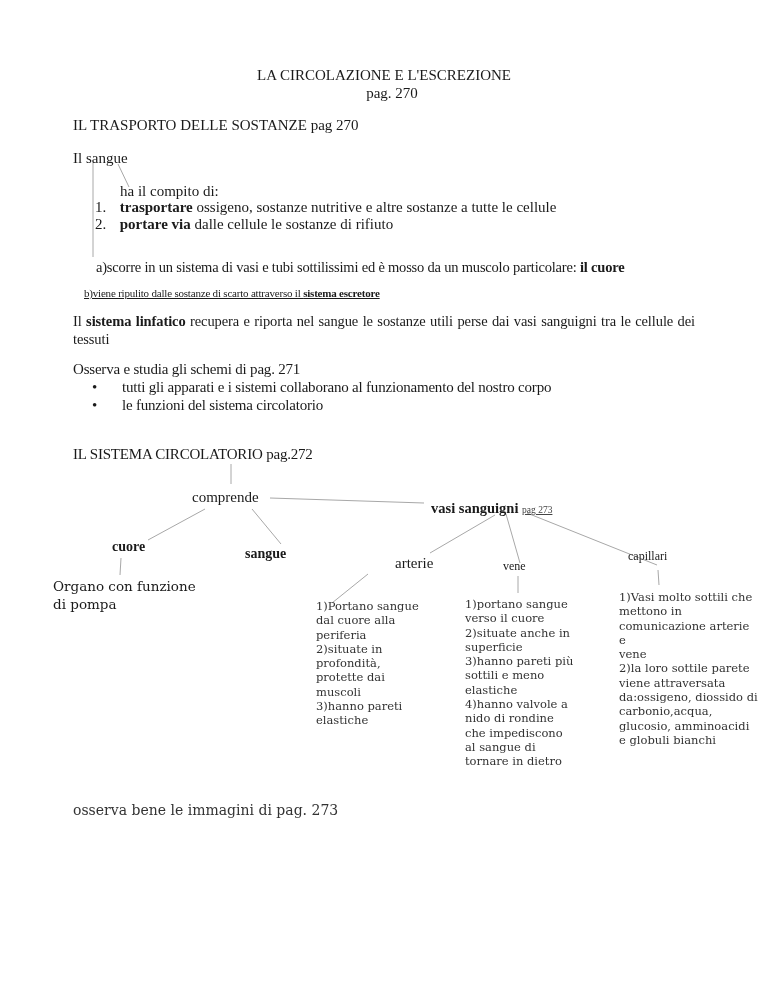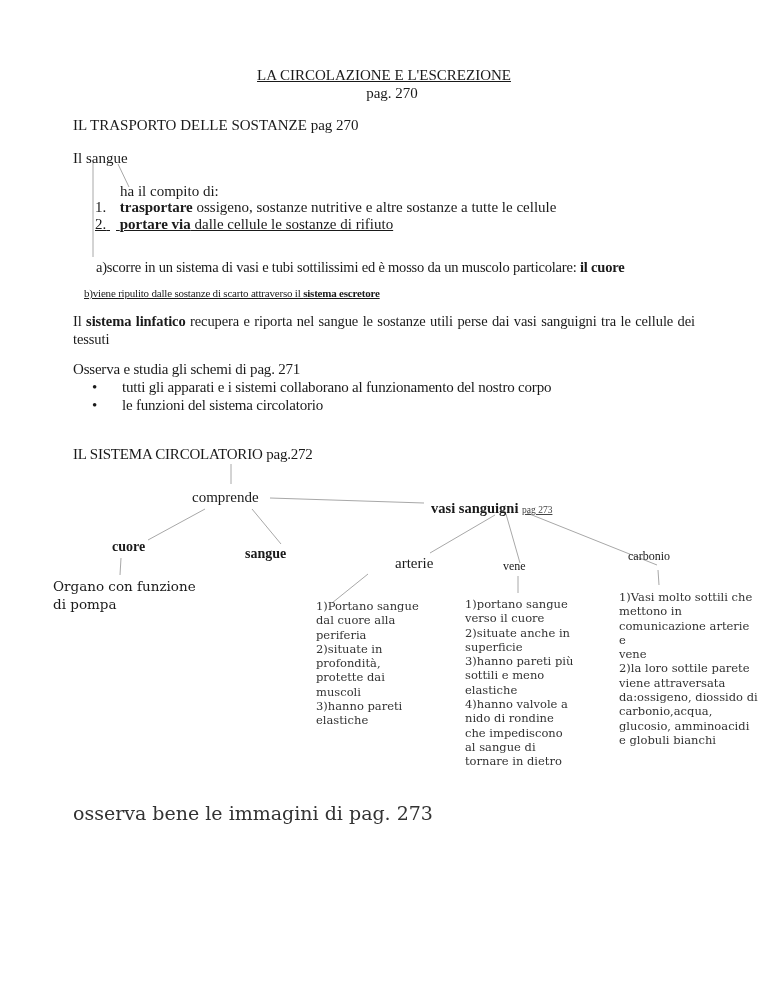--- a/index.html
+++ b/index.html
@@ -5,21 +5,21 @@
     html, body { margin: 0; padding: 0; background: #ffffff; }
     body {
       width: 768px; height: 994px; position: relative; overflow: hidden;
       font-family: "Liberation Serif", "DejaVu Serif", serif;
       color: #1a1a1a;
     }
     .abs { position: absolute; white-space: nowrap; }
     .t15 { font-size: 15px; line-height: 18px; }
     .sm { font-size: 11.5px; line-height: 14.3px; font-family: "DejaVu Serif", serif; color: #333; white-space: normal; }
     .title { left: 0; width: 768px; text-align: center; font-size: 15px; }
-    .underline { text-decoration: underline; }
+    .underline { }
     b { font-weight: bold; }
     svg.lines { position: absolute; left: 0; top: 0; width: 768px; height: 994px; pointer-events: none; }
     svg.lines line { stroke: #a8a8a8; stroke-width: 1; }
     .justify { white-space: normal; text-align: justify; text-align-last: left; }
     .bullet-dot { display: inline-block; width: 30px; }
   </style>
 </head>
 <body>
 
 <svg class="lines">
@@ -55,21 +55,21 @@
 
 <div class="abs t15" style="left:73px; top:116px;">IL TRASPORTO DELLE SOSTANZE pag 270</div>
 <div class="abs t15" style="left:73px; top:149px;">Il sangue</div>
 <div class="abs t15" style="left:120px; top:182px;">ha il compito di:</div>
 
 <div class="abs t15" style="left:95px; top:198px;">
   <span>1.</span>
   <span style="display:inline-block; width:6px;"></span>
   <b>trasportare</b><span> ossigeno, sostanze nutritive e altre sostanze a tutte le cellule</span>
 </div>
-<div class="abs t15" style="left:95px; top:215px;text-decoration:underline;">
+<div class="abs t15" style="left:95px; top:215px;">
   <span>2.</span>
   <span style="display:inline-block; width:6px;"></span>
   <b>portare via</b><span> dalle cellule le sostanze di rifiuto</span>
 </div>
 
 <div class="abs" style="left:96px; top:258px; font-size:14.5px; line-height:18px; font-family:'Liberation Sans Narrow','Liberation Serif',serif; letter-spacing:-0.2px;">
   <span>a)scorre in un sistema di vasi e tubi sottilissimi ed è mosso da un muscolo particolare: </span><b>il cuore</b>
 </div>
 <div class="abs" style="left:84px; top:284px; font-size:11px; line-height:18px; letter-spacing:-0.2px;text-decoration:underline;">
   <span>b)viene ripulito dalle sostanze di scarto attraverso il </span><b>sistema escretore</b>
@@ -103,21 +103,21 @@
   <div>Organo con funzione</div>
   <div>di pompa</div>
 </div>
 
 <div class="abs" style="left:245px; top:546px; font-size:14px;">
   <b>sangue</b>
 </div>
 
 <div class="abs t15" style="left:395px; top:554px;">arterie</div>
 <div class="abs" style="left:503px; top:559px; font-size:12px;">vene</div>
-<div class="abs" style="left:628px; top:549px; font-size:12px;">carbonio</div>
+<div class="abs" style="left:628px; top:549px; font-size:12px;">capillari</div>
 
 <div class="abs sm" style="left:316px; top:599px; width:110px;">
   <div>1)Portano sangue</div>
   <div>dal cuore alla</div>
   <div>periferia</div>
   <div>2)situate in</div>
   <div>profondità,</div>
   <div>protette dai</div>
   <div>muscoli</div>
   <div>3)hanno pareti</div>
@@ -145,13 +145,13 @@
   <div>comunicazione arterie e</div>
   <div>vene</div>
   <div>2)la loro sottile parete</div>
   <div>viene attraversata</div>
   <div>da:ossigeno, diossido di</div>
   <div>carbonio,acqua,</div>
   <div>glucosio, amminoacidi</div>
   <div>e globuli bianchi</div>
 </div>
 
-<div class="abs" style="left:73px; top:802px; font-size:19px; font-family:'DejaVu Serif',serif; color:#333;">osserva bene le immagini di pag. 273</div>
+<div class="abs" style="left:73px; top:802px; font-size:14px; font-family:'DejaVu Serif',serif; color:#333;">osserva bene le immagini di pag. 273</div>
 
 </body></html>

